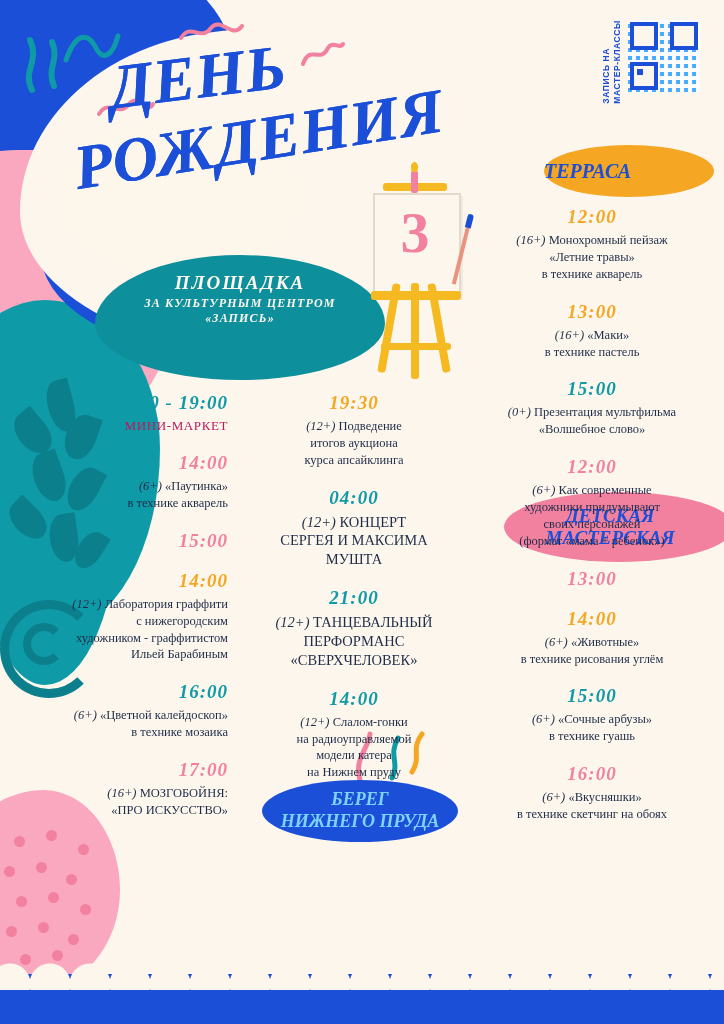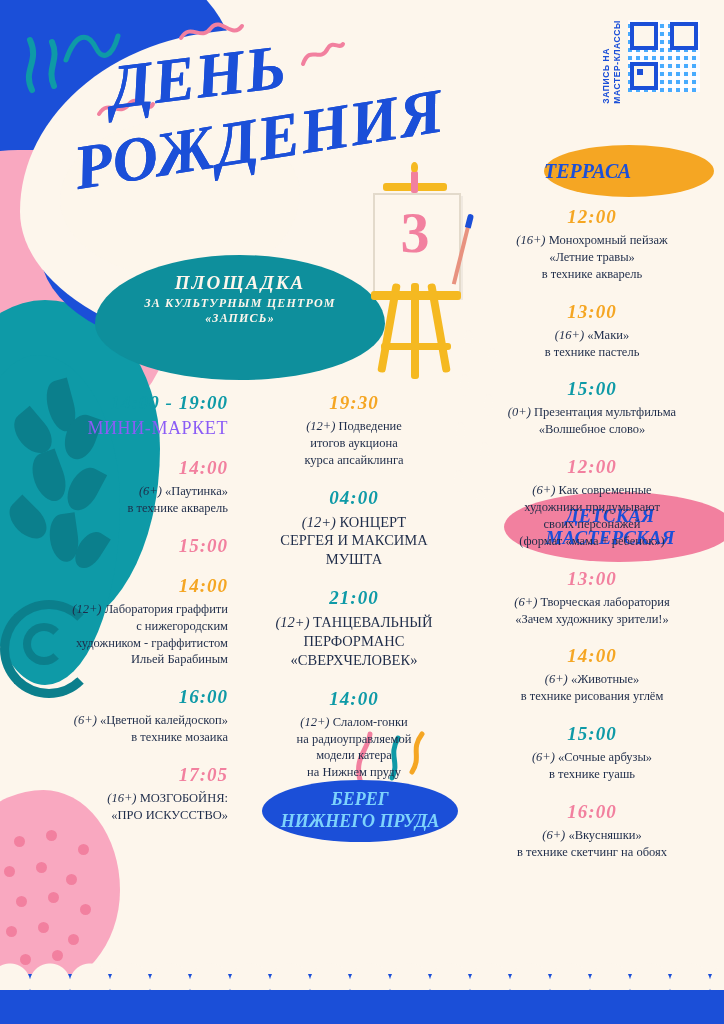--- a/index.html
+++ b/index.html
@@ -347,23 +347,23 @@
     font-size: 12.5px;
     line-height: 1.35;
     color: #1f2d4a;
   }
   .entry .desc.big {
     font-size: 14.5px;
     line-height: 1.3;
   }
   .entry .age { font-style: italic; }
   .mini-market {
-    font-size: 18px;
+    font-size: 13px;
     letter-spacing: .6px;
-    color: #8b5cf6;
+    color: #be185d;
   }
 </style>
 </head>
 <body>
 
 <div class="poster">
 
   <div class="blob bg-blue-top"></div>
   <div class="blob bg-pink-left"></div>
   <div class="blob bg-teal-left"></div>
@@ -496,21 +496,21 @@
       </div>
       <div class="entry">
         <div class="time t-orange">14:00</div>
         <div class="desc"><span class="age">(12+) </span>Лаборатория граффити<br>с нижегородским<br>художником - граффитистом<br>Ильей Барабиным</div>
       </div>
       <div class="entry">
         <div class="time t-teal">16:00</div>
         <div class="desc"><span class="age">(6+) </span>«Цветной калейдоскоп»<br>в технике мозаика</div>
       </div>
       <div class="entry">
-        <div class="time t-pink">17:05</div>
+        <div class="time t-pink">17:00</div>
         <div class="desc"><span class="age">(16+) </span>МОЗГОБОЙНЯ:<br>«ПРО ИСКУССТВО»</div>
       </div>
     </div>
   <div class="col col-mid" id="col-mid">
       <div class="entry">
         <div class="time t-orange">19:30</div>
         <div class="desc"><span class="age">(12+) </span>Подведение<br>итогов аукциона<br>курса апсайклинга</div>
       </div>
       <div class="entry">
         <div class="time t-teal">04:00</div>
@@ -537,21 +537,20 @@
       <div class="entry">
         <div class="time t-teal">15:00</div>
         <div class="desc"><span class="age">(0+) </span>Презентация мультфильма<br>«Волшебное слово»</div>
       </div>
       <div class="entry">
         <div class="time t-pink">12:00</div>
         <div class="desc"><span class="age">(6+) </span>Как современные<br>художники придумывают<br>своих персонажей<br>(формат «мама + ребенок»)</div>
       </div>
       <div class="entry">
         <div class="time t-pink">13:00</div>
-        <div class="desc"><span class="age">(6+) </span>Творческая лаборатория<br>«Зачем художнику зрители!»</div>
       </div>
       <div class="entry">
         <div class="time t-orange">14:00</div>
         <div class="desc"><span class="age">(6+) </span>«Животные»<br>в технике рисования углём</div>
       </div>
       <div class="entry">
         <div class="time t-teal">15:00</div>
         <div class="desc"><span class="age">(6+) </span>«Сочные арбузы»<br>в технике гуашь</div>
       </div>
       <div class="entry">

